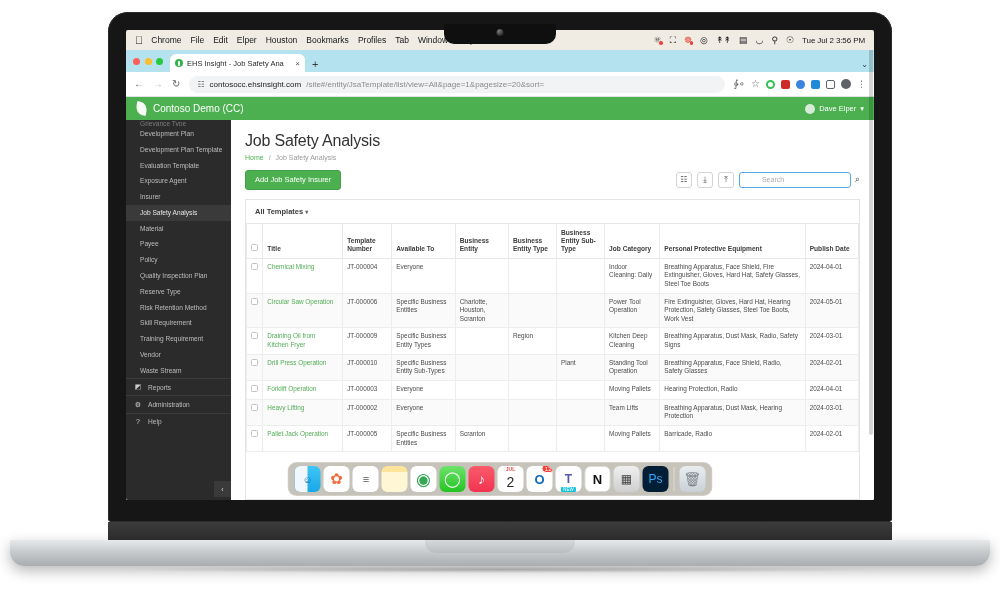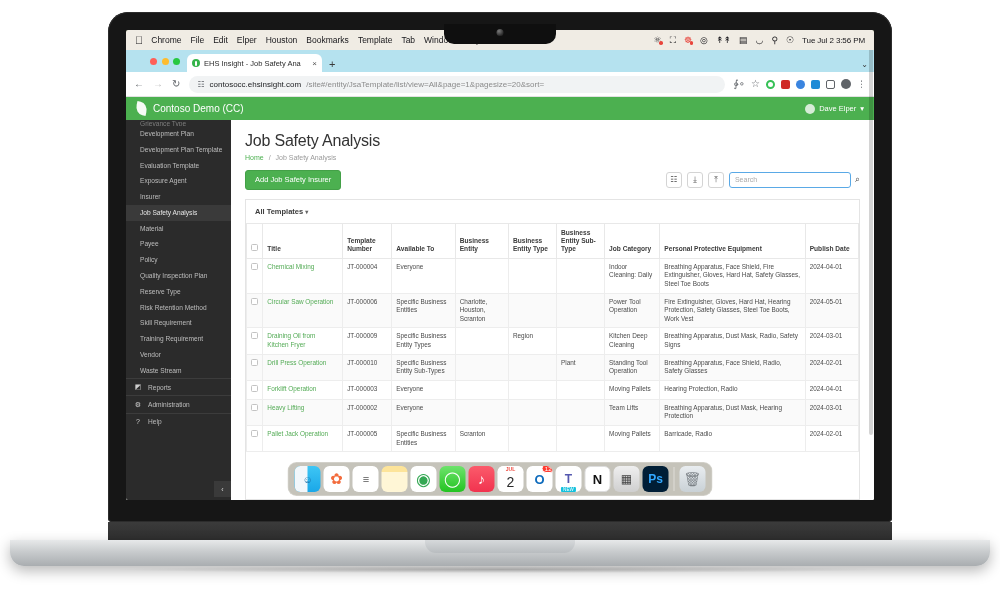--- a/index.html
+++ b/index.html
@@ -66,21 +66,21 @@
     width:3.5px; height:3.5px; border-radius:50%; background:#e8453c;
   }
 
   
   .chrome {
     position:absolute; left:0; top:20px; width:100%; height:450px;
     background:#ffffff; display:flex; flex-direction:column;
   }
   .tabstrip {
     height:22px; background:#b5e2ef; display:flex; align-items:flex-end;
-    padding-left:24px; position:relative;
+    padding-left:7px; position:relative;
   }
   .traffic { display:flex; gap:4.5px; align-items:center; height:22px; padding-right:7px;}
   .tl { width:7px; height:7px; border-radius:50%; }
   .tl.r{background:#ff5f57;} .tl.y{background:#febc2e;} .tl.g{background:#28c840;}
   .tab {
     height:18px; background:#fff; border-radius:6px 6px 0 0;
     display:flex; align-items:center; gap:4px; padding:0 5px;
     min-width:135px; font-size:7.5px; color:#2b2b2b;
   }
   .tab .favicon {
@@ -164,22 +164,22 @@
     background:#4cb050; color:#fff; font-size:7.5px;
     padding:5px 9px; border-radius:3px; border:1px solid #43a047; line-height:1;
   }
   .toolbar-right { margin-left:auto; display:flex; align-items:center; gap:5px; }
   .icon-btn {
     width:16px;height:16px;border:1px solid #d4d4d4;border-radius:3px;background:#fff;
     display:flex;align-items:center;justify-content:center;font-size:8px;color:#444;
   }
   .search-wrap { position:relative; display:flex; align-items:center; }
   .search-input {
-    width:122px;height:16px;border:1px solid #5aa9e6;border-radius:3px;
-    font-size:7px;color:#222;padding:0 5px;outline:none;font-family:inherit;
+    width:112px;height:16px;border:1px solid #5aa9e6;border-radius:3px;
+    font-size:7px;color:#222;padding:0 22px;outline:none;font-family:inherit;
     background:#fff;
   }
   .search-input::placeholder{ color:#aaa; }
   .search-go { margin-left:4px; font-size:9px; color:#333; }
 
   .card {
     margin:9px 14px 0 14px; border:1px solid #e4e4e4; border-top:1px solid #e4e4e4;
     flex:1; overflow:hidden; display:flex; flex-direction:column; background:#fff;
   }
   .card-head { padding:7px 9px; font-size:7.5px; font-weight:bold; color:#3c3c3c;}
@@ -244,21 +244,21 @@
   .i-chrome{ background:#fff; }
   .i-messages{ background:linear-gradient(180deg,#6ee36c,#23c321); }
   .i-music{ background:linear-gradient(180deg,#fb5b6b,#f1334f); }
   .i-calendar{ background:#fff; display:block; }
   .i-calendar .m{ background:#fff; color:#f04a3f; font-size:5px; text-align:center; line-height:7px; height:7px; font-weight:bold;}
   .i-calendar .d{ color:#2b2b2b; font-size:14px; text-align:center; line-height:19px;}
   .i-outlook{ background:#fff; }
   .i-teams{ background:#fff; }
   .i-notion{ background:#fff; color:#111; font-weight:bold; font-size:13px; border:1px solid #ddd;}
   .i-calc{ background:linear-gradient(180deg,#efefef,#cfcfcf); }
-  .i-ps{ background:#001e36; color:#31a8ff; font-size:12px; font-weight:bold;}
+  .i-ps{ background:#001e36; color:#31a8ff; font-size:12px; font-weight:normal;}
   .i-trash{ background:linear-gradient(180deg,#e9edf0,#c9d1d6); }
 
   
   .hinge {
     position:absolute; left:108px; top:522px; width:784px; height:22px;
     background:linear-gradient(180deg,#3b3b3b,#2b2b2b);
     border-radius:0 0 3px 3px;
   }
   .base {
     position:absolute; left:10px; top:540px; width:980px; height:26px;
@@ -292,21 +292,21 @@
 
       <div class="menubar">
         <div class="left">
           <span class="apple"></span>
           <span class="app">Chrome</span>
           <span>File</span>
           <span>Edit</span>
           <span>Elper</span>
           <span>Houston</span>
           <span>Bookmarks</span>
-          <span>Template</span>
+          <span>Profiles</span>
           <span>Tab</span>
           <span>Window</span>
           <span>Help</span>
         </div>
         <div class="right">
           <span class="mb-icon dot-badge">⚛</span>
           <span class="mb-icon">⛶</span>
           <span class="mb-icon dot-badge" style="color:#e8453c">☸</span>
           <span class="mb-icon">◎</span>
           <span class="mb-icon">↟↟</span>

